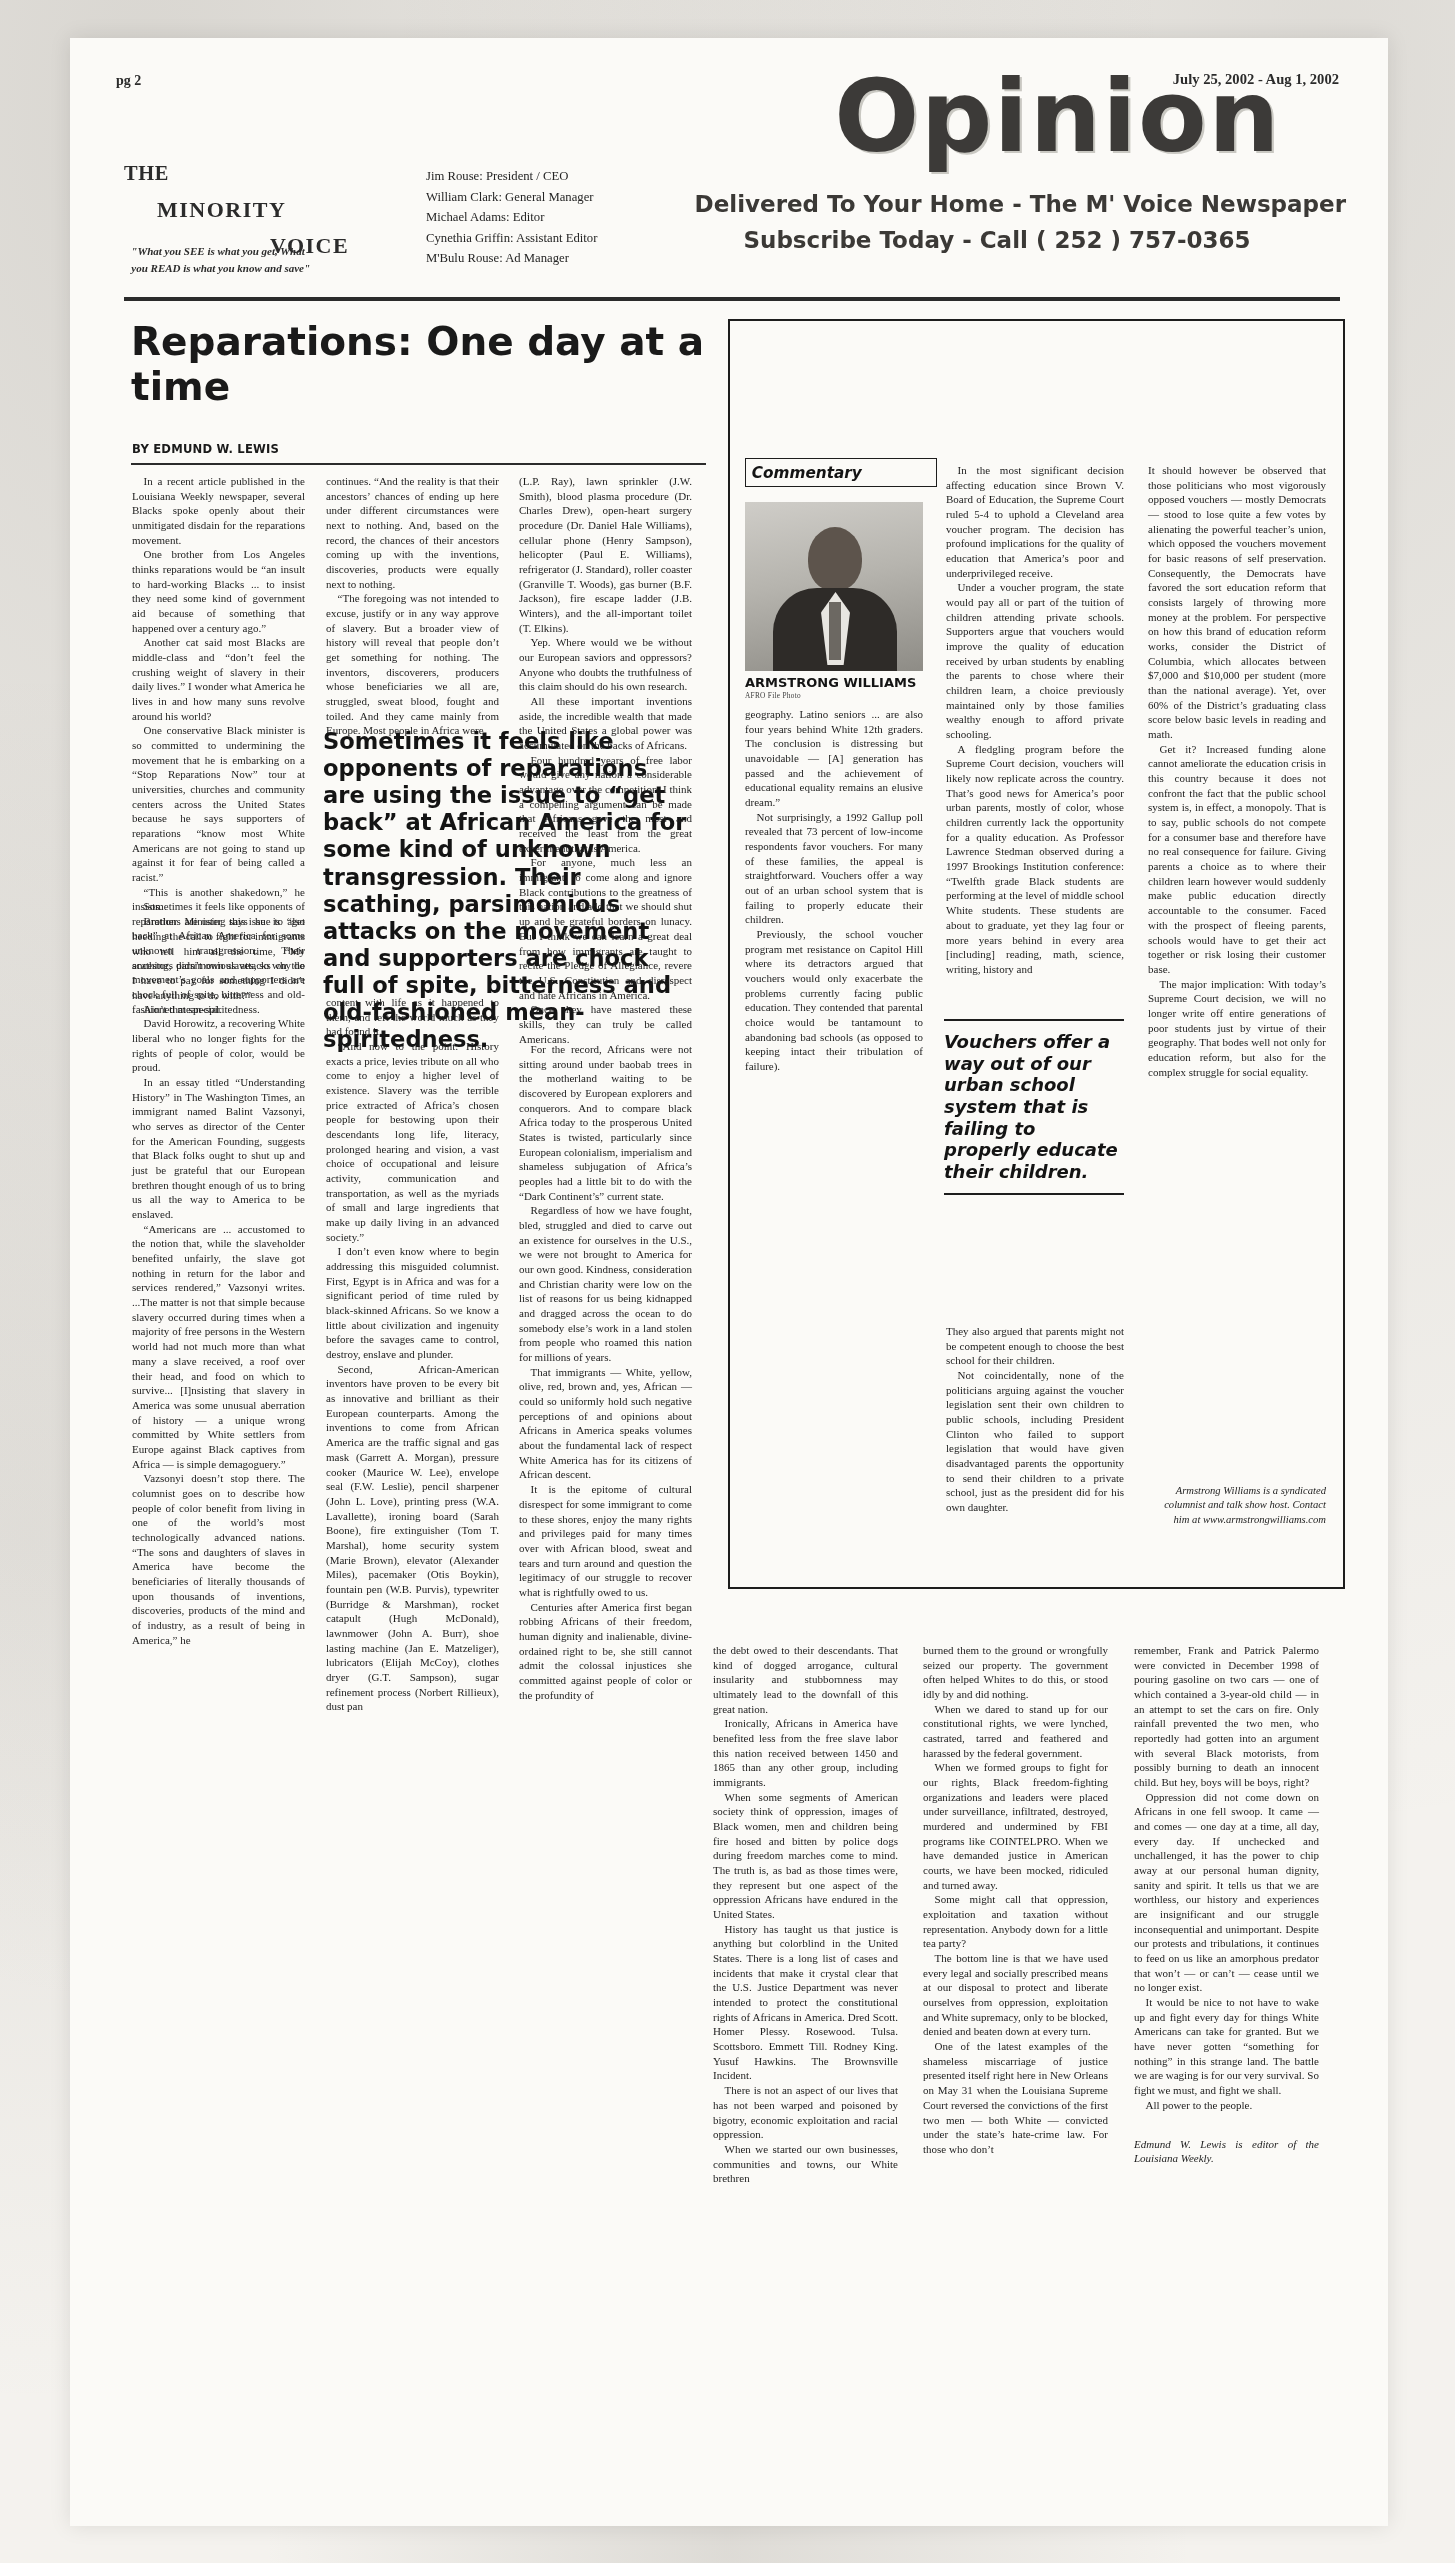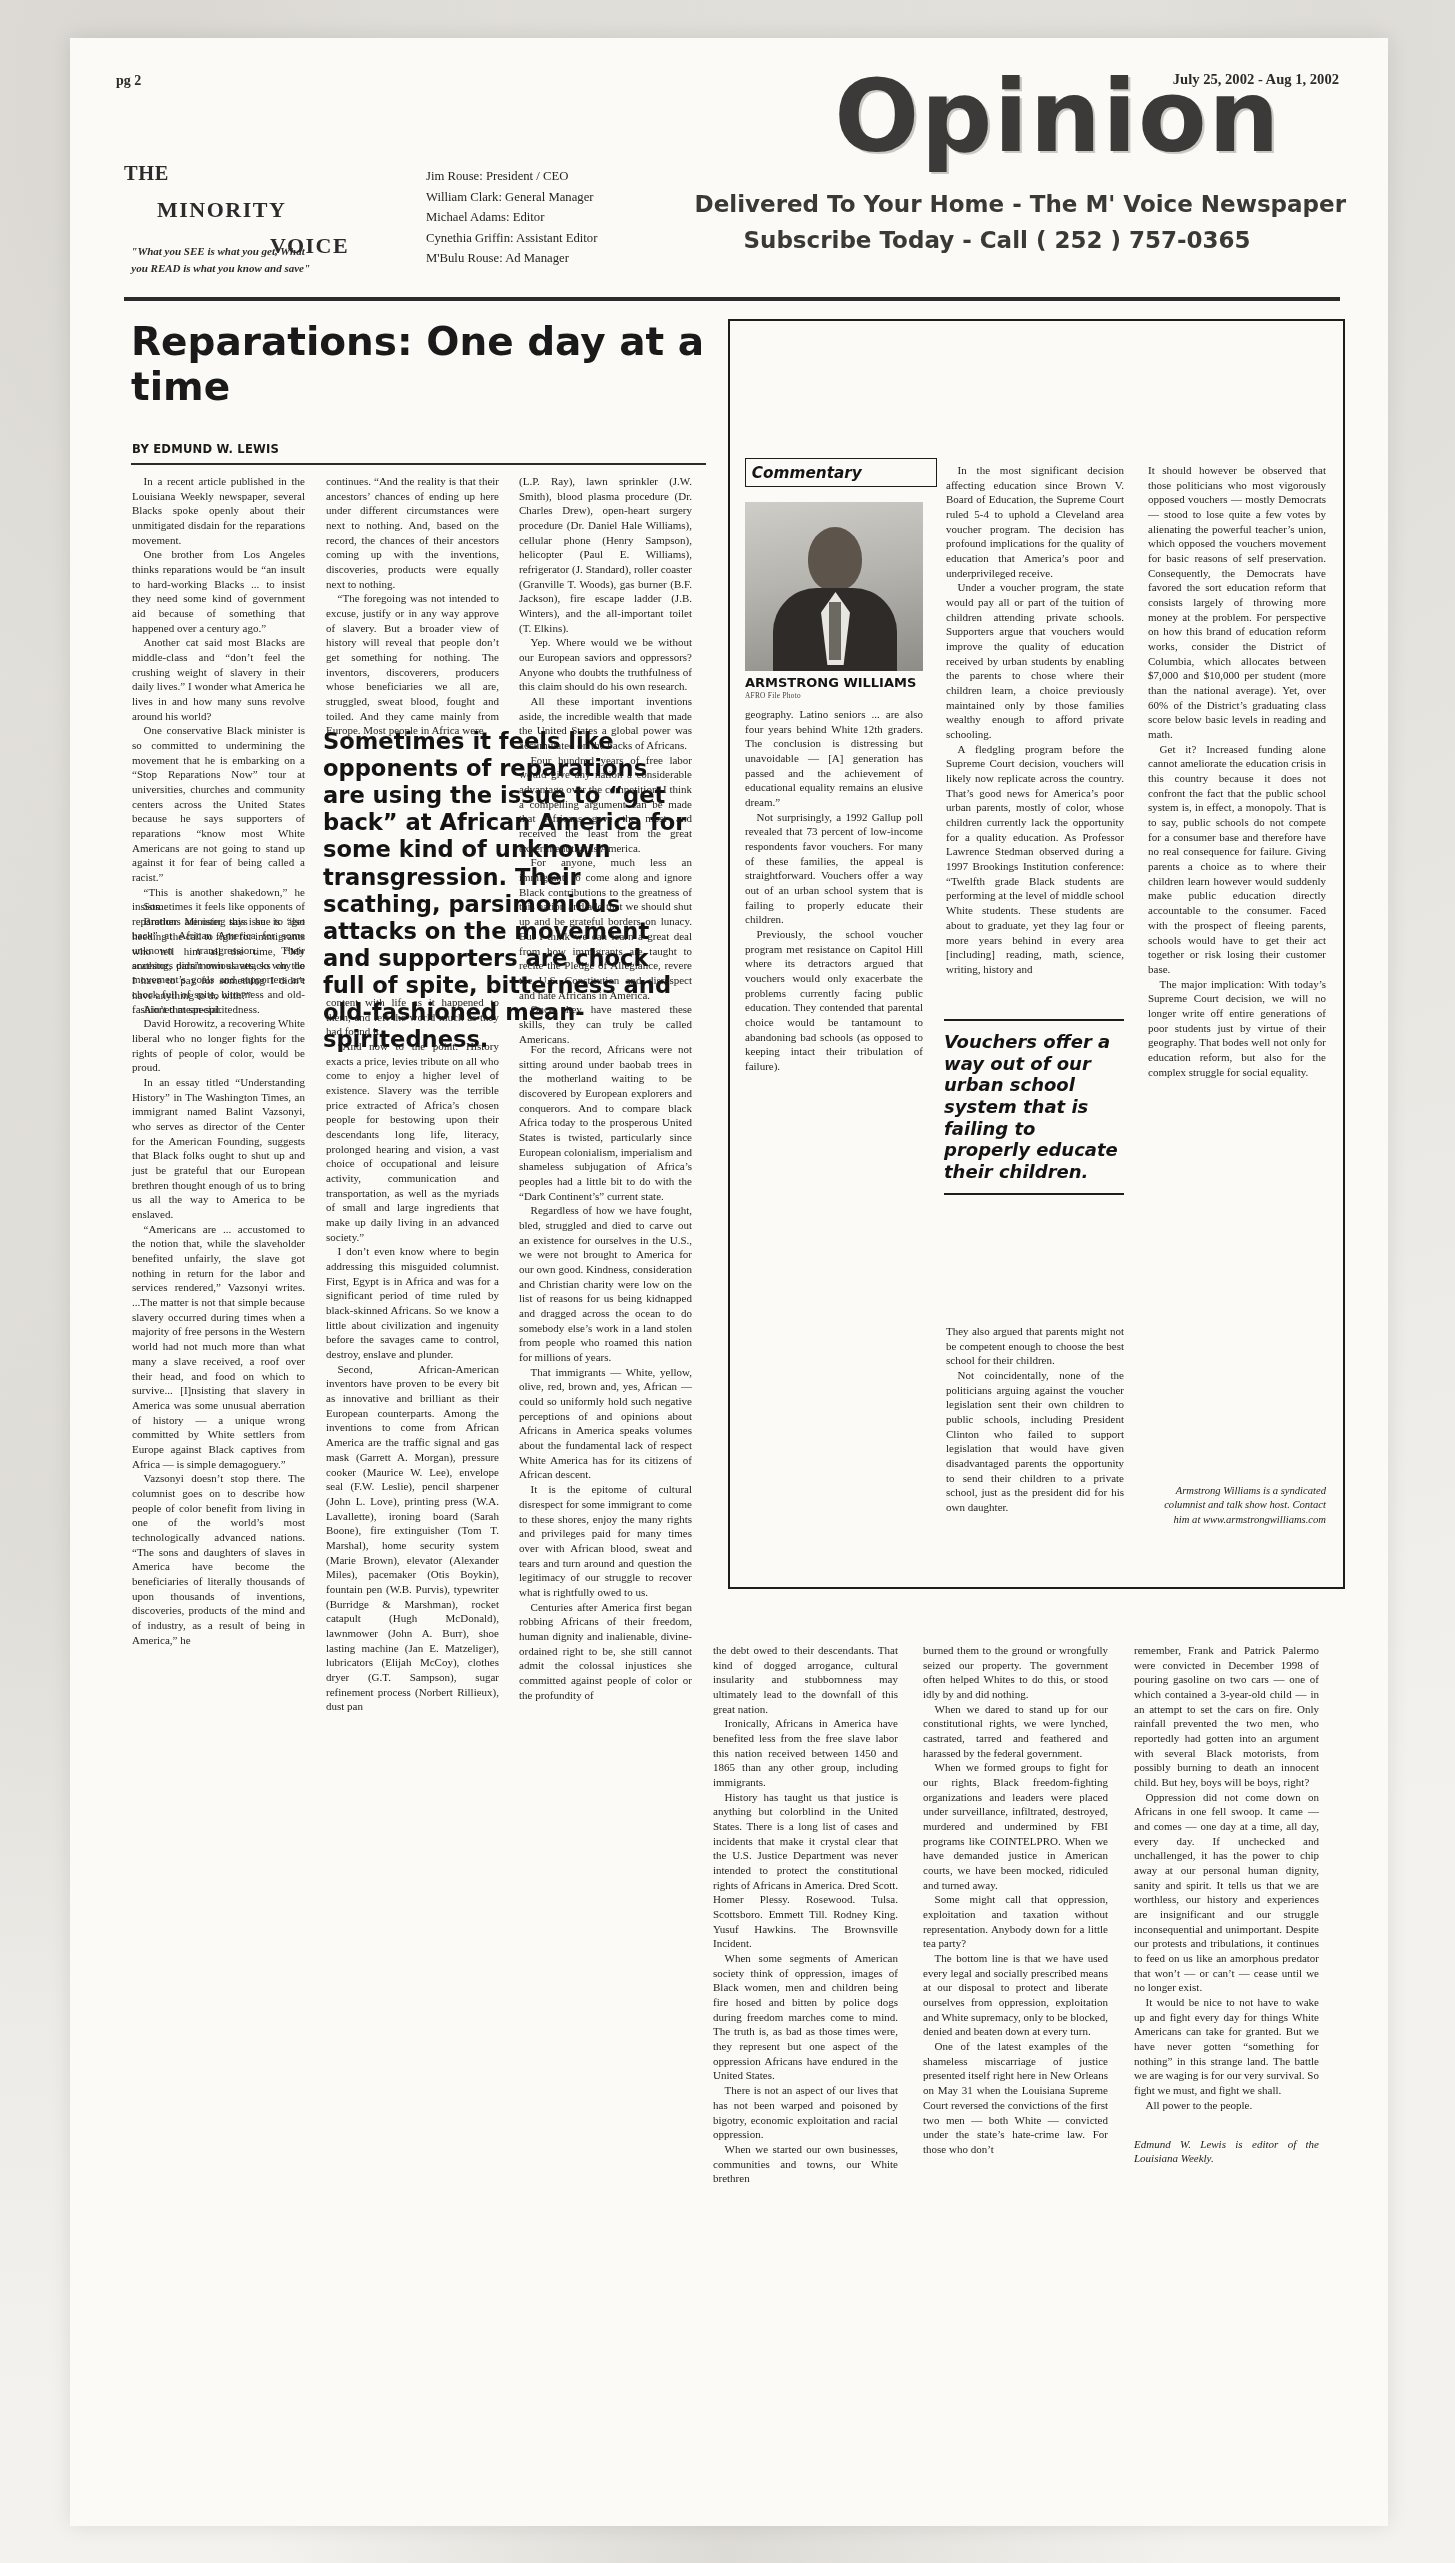--- a/index.html
+++ b/index.html
@@ -447,22 +447,22 @@
     <p class="noindent">It should however be observed that those politicians who most vigorously opposed vouchers — mostly Democrats — stood to lose quite a few votes by alienating the powerful teacher’s union, which opposed the vouchers movement for basic reasons of self preservation. Consequently, the Democrats have favored the sort education reform that consists largely of throwing more money at the problem. For perspective on how this brand of education reform works, consider the District of Columbia, which allocates between $7,000 and $10,000 per student (more than the national average). Yet, over 60% of the District’s graduating class score below basic levels in reading and math.</p>
     <p>Get it? Increased funding alone cannot ameliorate the education crisis in this country because it does not confront the fact that the public school system is, in effect, a monopoly. That is to say, public schools do not compete for a consumer base and therefore have no real consequence for failure. Giving parents a choice as to where their children learn however would suddenly make public education directly accountable to the consumer. Faced with the prospect of fleeing parents, schools would have to get their act together or risk losing their customer base.</p>
     <p>The major implication: With today’s Supreme Court decision, we will no longer write off entire generations of poor students just by virtue of their geography. That bodes well not only for education reform, but also for the complex struggle for social equality.</p>
   </div>
 
   <div class="sig-right">Armstrong Williams is a syndicated columnist and talk show host. Contact him at www.armstrongwilliams.com</div>
 
   <div class="col" id="col-d">
     <p class="noindent">the debt owed to their descendants. That kind of dogged arrogance, cultural insularity and stubbornness may ultimately lead to the downfall of this great nation.</p>
     <p>Ironically, Africans in America have benefited less from the free slave labor this nation received between 1450 and 1865 than any other group, including immigrants.</p>
+    <p>When some segments of American society think of oppression, images of Black women, men and children being fire hosed and bitten by police dogs during freedom marches come to mind. The truth is, as bad as those times were, they represent but one aspect of the oppression Africans have endured in the United States.</p>
     <p>History has taught us that justice is anything but colorblind in the United States. There is a long list of cases and incidents that make it crystal clear that the U.S. Justice Department was never intended to protect the constitutional rights of Africans in America. Dred Scott. Homer Plessy. Rosewood. Tulsa. Scottsboro. Emmett Till. Rodney King. Yusuf Hawkins. The Brownsville Incident.</p>
-    <p>When some segments of American society think of oppression, images of Black women, men and children being fire hosed and bitten by police dogs during freedom marches come to mind. The truth is, as bad as those times were, they represent but one aspect of the oppression Africans have endured in the United States.</p>
     <p>There is not an aspect of our lives that has not been warped and poisoned by bigotry, economic exploitation and racial oppression.</p>
     <p>When we started our own businesses, communities and towns, our White brethren</p>
   </div>
 
   <div class="col" id="col-e">
     <p class="noindent">burned them to the ground or wrongfully seized our property. The government often helped Whites to do this, or stood idly by and did nothing.</p>
     <p>When we dared to stand up for our constitutional rights, we were lynched, castrated, tarred and feathered and harassed by the federal government.</p>
     <p>When we formed groups to fight for our rights, Black freedom-fighting organizations and leaders were placed under surveillance, infiltrated, destroyed, murdered and undermined by FBI programs like COINTELPRO. When we have demanded justice in American courts, we have been mocked, ridiculed and turned away.</p>
     <p>Some might call that oppression, exploitation and taxation without representation. Anybody down for a little tea party?</p>
     <p>The bottom line is that we have used every legal and socially prescribed means at our disposal to protect and liberate ourselves from oppression, exploitation and White supremacy, only to be blocked, denied and beaten down at every turn.</p>

